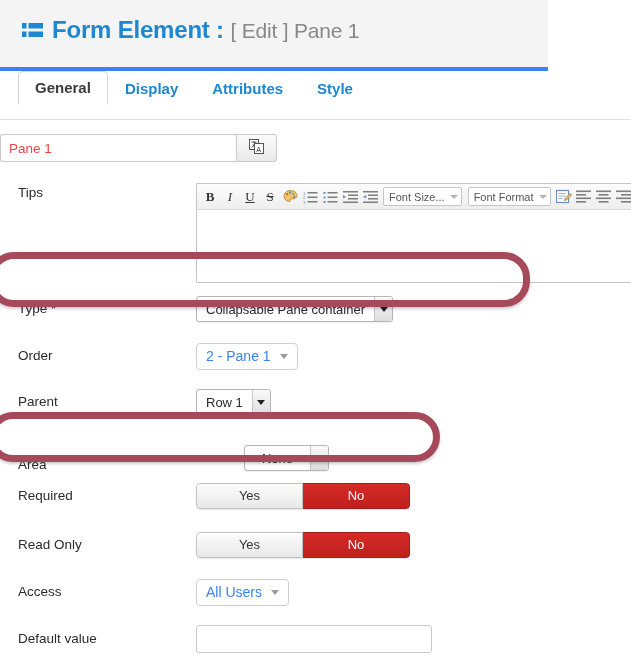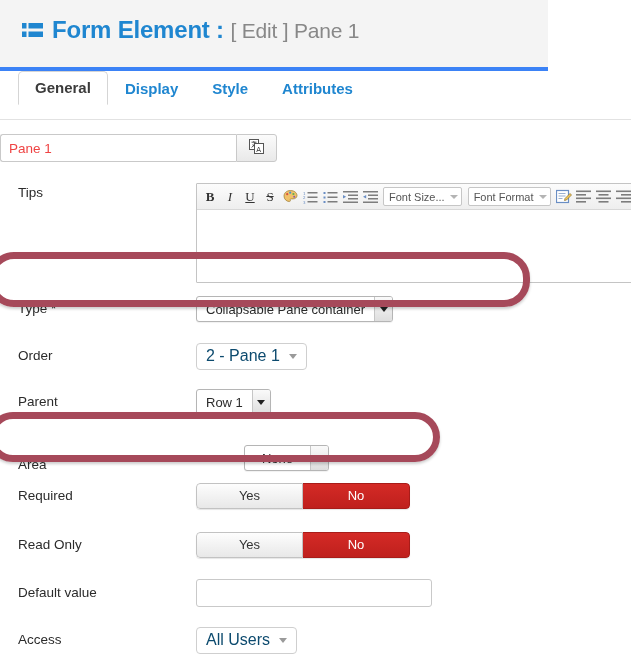--- a/index.html
+++ b/index.html
@@ -236,22 +236,22 @@
     align-items: center;
     height: 27px;
     border: 1px solid #cfcfcf;
     border-radius: 4px;
     background: #ffffff;
     padding: 0 9px;
     cursor: pointer;
     white-space: nowrap;
   }
   .sel-flat .val {
-    font-size: 16px;
-    color: #0c4a6e;
+    font-size: 14px;
+    color: #3b82f6;
   }
   .sel-flat .tri-dn {
     width: 0; height: 0;
     border-left: 4px solid transparent;
     border-right: 4px solid transparent;
     border-top: 5px solid #9a9a9a;
     margin-left: 9px;
   }
 
   
@@ -304,22 +304,22 @@
         <span>Form Element :</span>
         <span class="subtitle">[ Edit ] Pane 1</span>
       </div>
     </div>
   </div>
 
   <div class="tabbar">
     <div class="tabs">
       <div class="tab active">General</div>
       <div class="tab">Display</div>
+      <div class="tab">Attributes</div>
       <div class="tab">Style</div>
-      <div class="tab">Attributes</div>
     </div>
   </div>
   <div class="tabbar-rule"></div>
 
   <div class="form">
 
     <div class="hl" id="hl-name"></div>
     <div class="hl" id="hl-type"></div>
 
     <div class="row" style="min-height:54px; align-items:center;">
@@ -502,31 +502,31 @@
     <div class="row" style="min-height:49px; align-items:center;">
       <div class="row-label">Read Only</div>
       <div class="row-field">
         <div class="toggle">
           <div class="opt off">Yes</div>
           <div class="opt on">No</div>
         </div>
       </div>
     </div>
 
-    <div class="row" style="min-height:48px; align-items:center;">
-      <div class="row-label">Default value</div>
-      <div class="row-field">
-        <input class="text-input" id="default-input" type="text" value="" style="">
-      </div>
-    </div>
-
     <div class="row" style="min-height:46px; align-items:center;">
       <div class="row-label">Access</div>
       <div class="row-field">
         <div class="sel-flat">
           <span class="val">All Users</span>
           <span class="tri-dn"></span>
         </div>
       </div>
     </div>
 
+    <div class="row" style="min-height:48px; align-items:center;">
+      <div class="row-label">Default value</div>
+      <div class="row-field">
+        <input class="text-input" id="default-input" type="text" value="" style="">
+      </div>
+    </div>
+
   </div>
 </div>
 
 </body></html>

